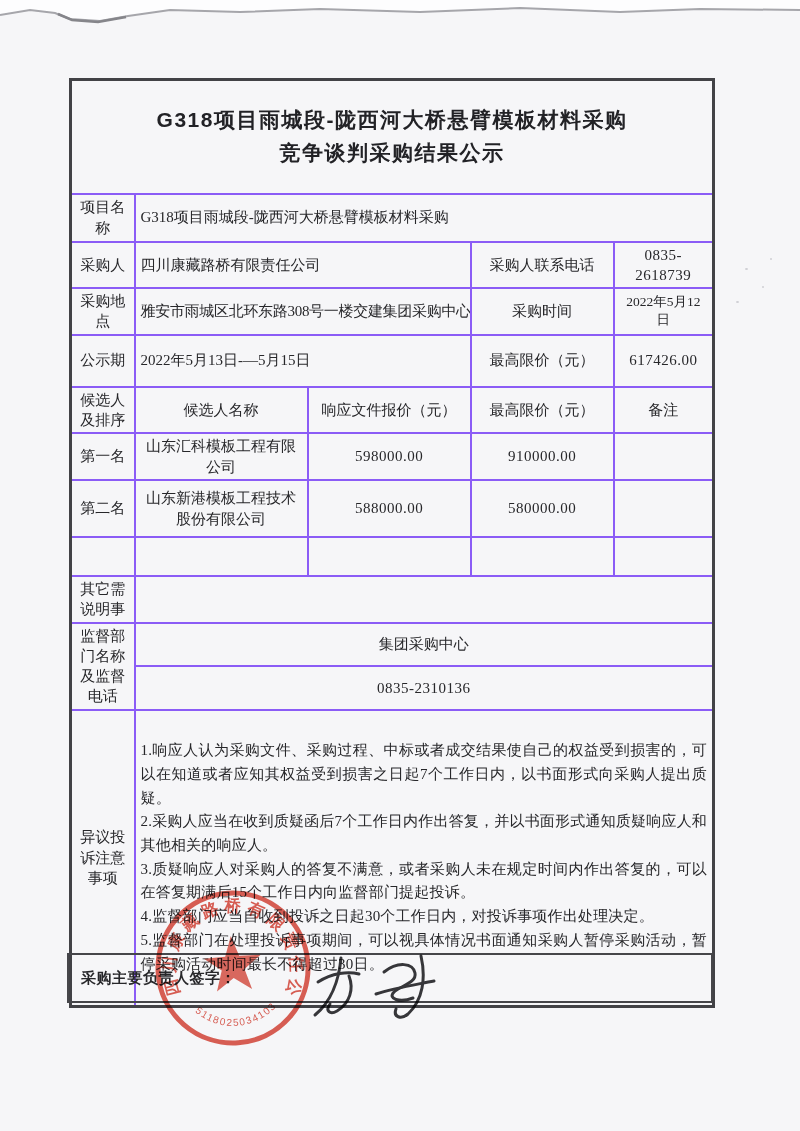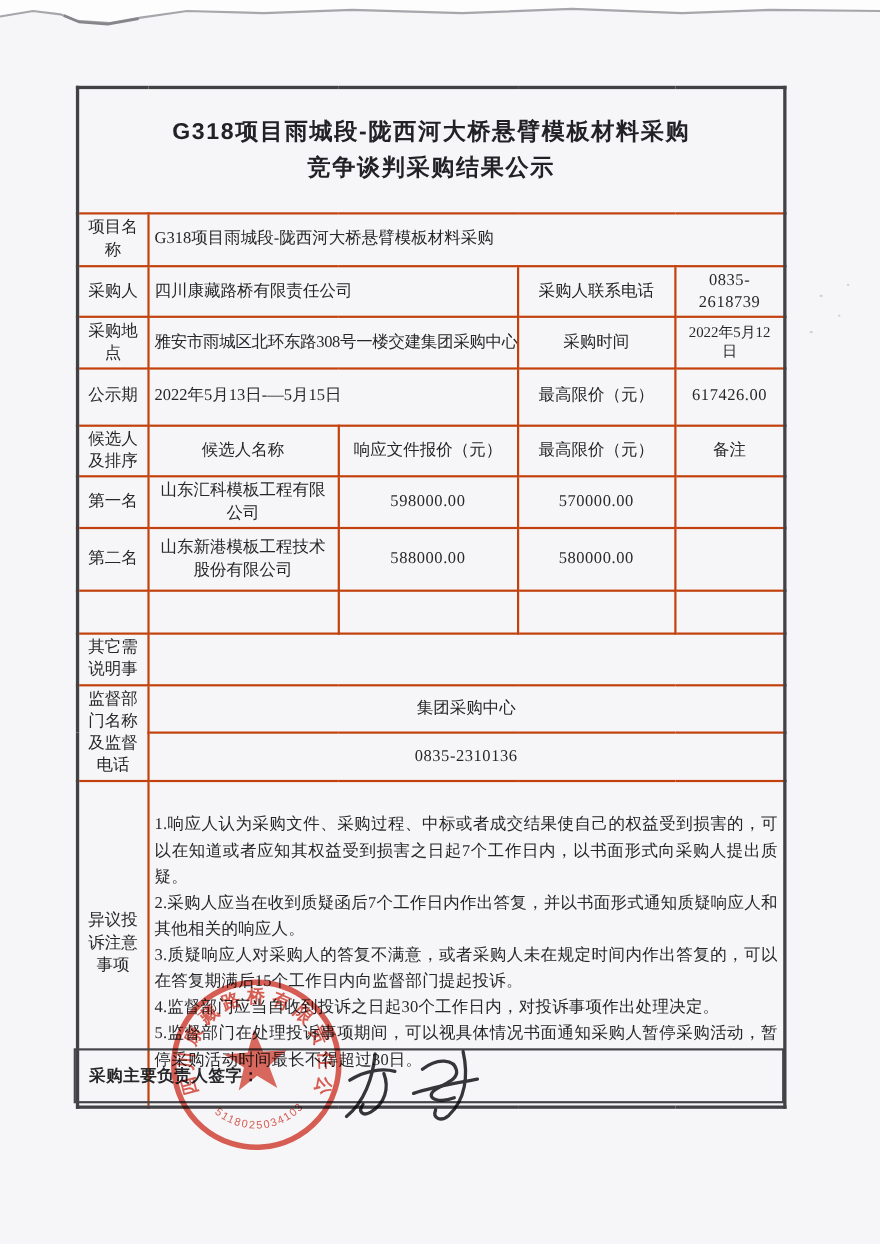--- a/index.html
+++ b/index.html
@@ -14,21 +14,21 @@
   .torn-edge { position: absolute; top: 0; left: 0; }
   .doc-table {
     position: absolute;
     left: 69px; top: 78px;
     border-collapse: collapse;
     table-layout: fixed;
     width: 643px;
     background: transparent;
   }
   .doc-table td {
-    border: 2px solid #c2410c;
+    border: 2px solid #8b5cf6;
     vertical-align: middle;
     font-size: 15px;
     line-height: 1.35;
     padding: 2px 5px;
     overflow: hidden;
   }
   .doc-table { border: 3px solid #424246; }
   .title-cell { text-align: center; }
   .title-line {
     font-family: "Liberation Sans", sans-serif;
@@ -133,21 +133,21 @@
       <td class="lbl">候选人及排序</td>
       <td class="ctr">候选人名称</td>
       <td class="ctr">响应文件报价（元）</td>
       <td class="ctr">最高限价（元）</td>
       <td class="ctr">备注</td>
     </tr>
     <tr style="height:47px">
       <td class="ctr">第一名</td>
       <td class="cand-name">山东汇科模板工程有限公司</td>
       <td class="ctr price">598000.00</td>
-      <td class="ctr price">570000.00</td>
+      <td class="ctr price">910000.00</td>
       <td class="ctr"></td>
     </tr>
     <tr style="height:57px">
       <td class="ctr">第二名</td>
       <td class="cand-name">山东新港模板工程技术股份有限公司</td>
       <td class="ctr price">588000.00</td>
       <td class="ctr price">580000.00</td>
       <td class="ctr"></td>
     </tr>
     <tr style="height:39px">

